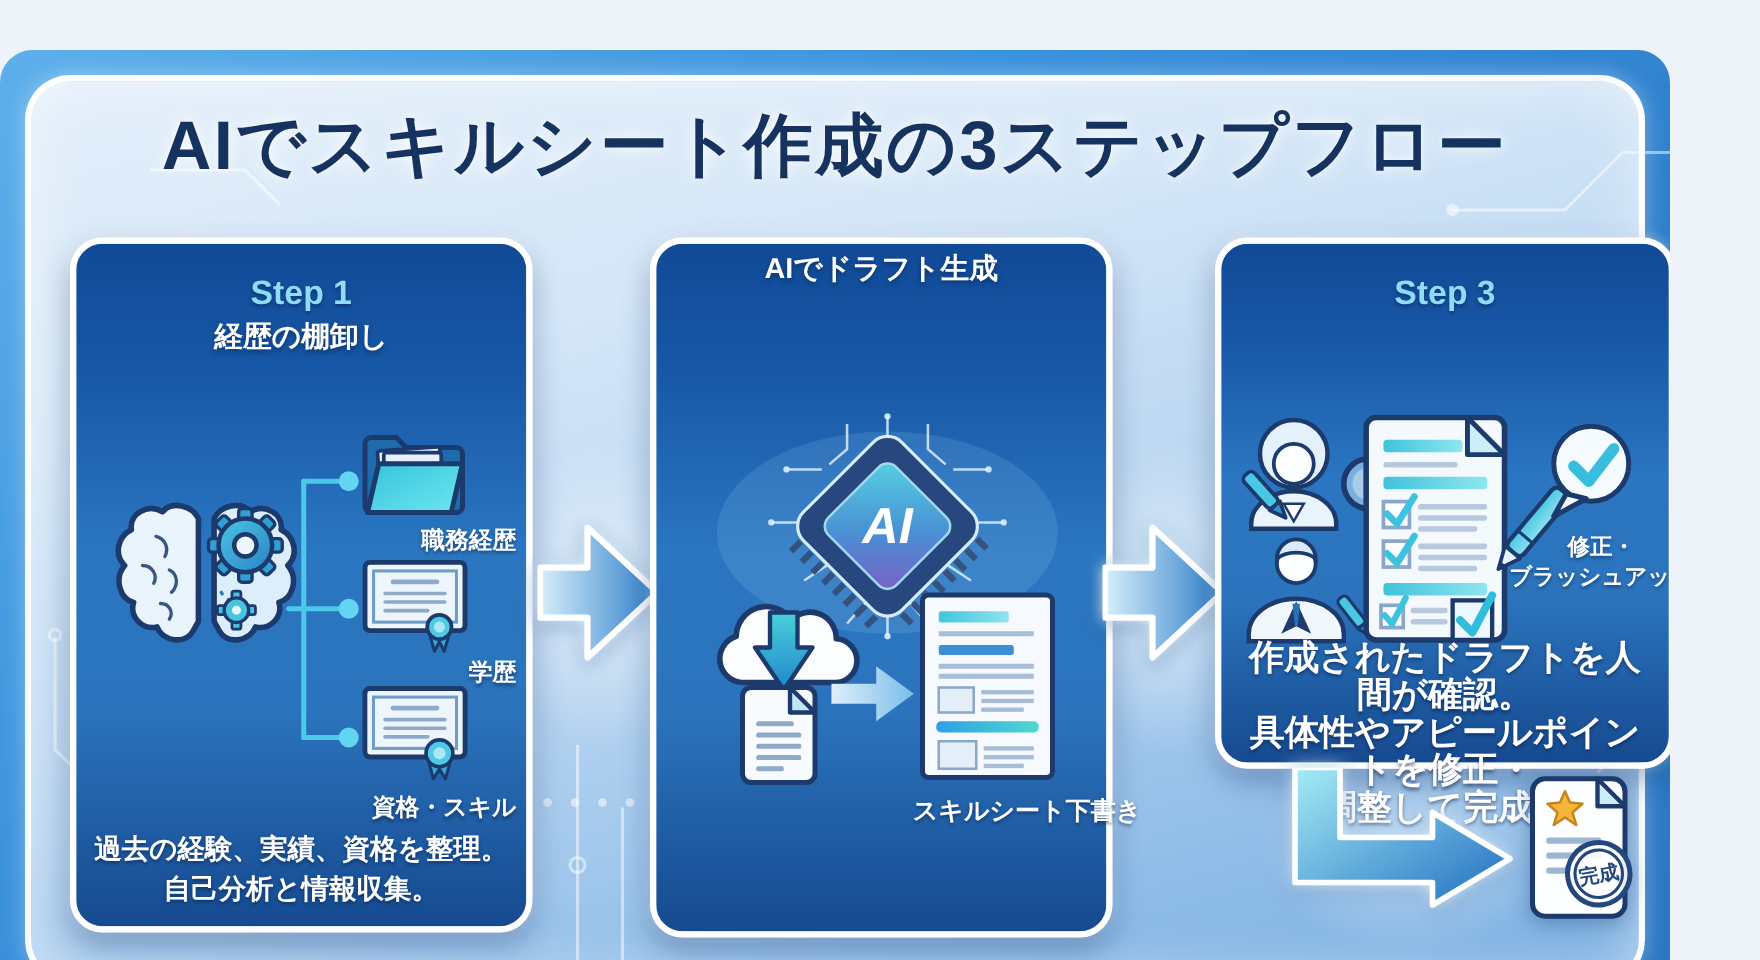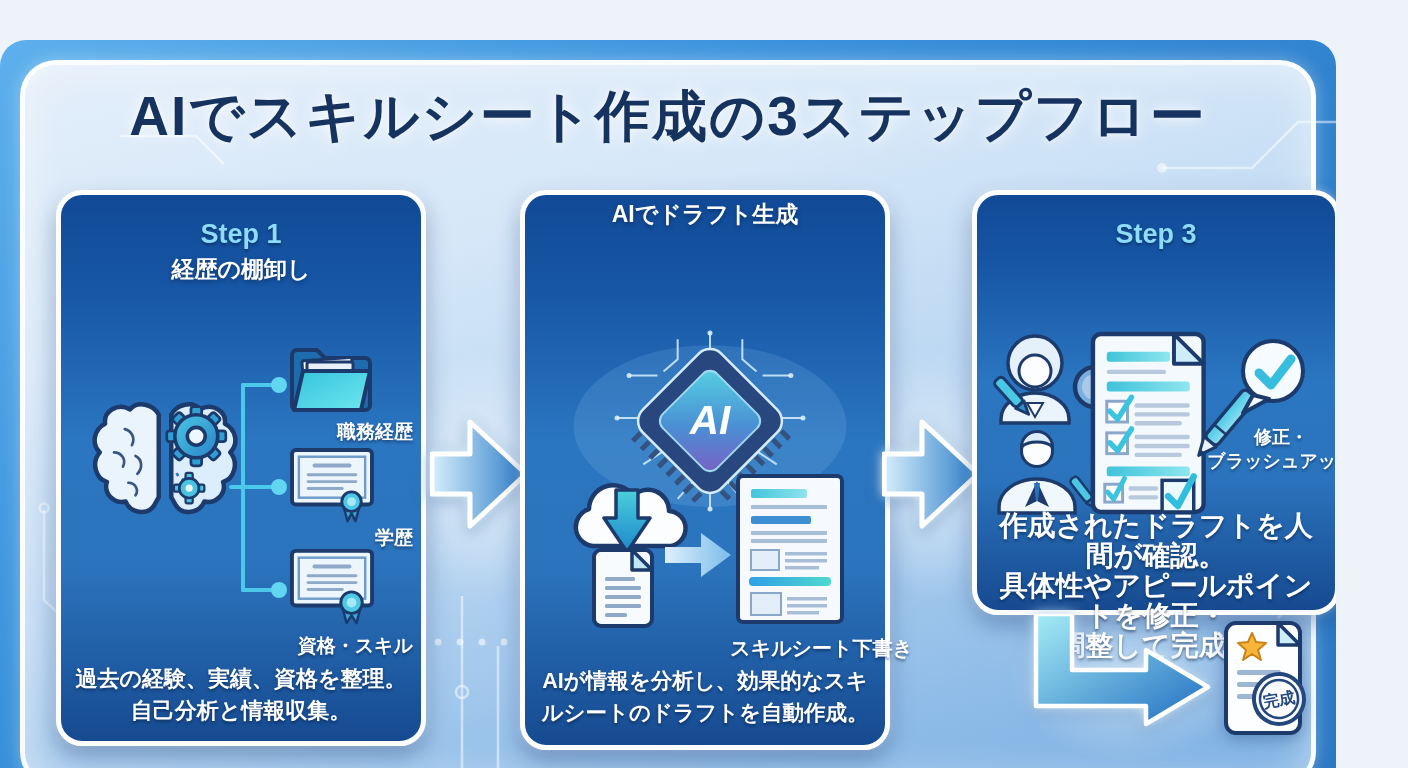--- a/index.html
+++ b/index.html
@@ -346,22 +346,20 @@
       <rect x="50" y="86" width="42" height="3.5" fill="#a8bdd6"></rect>
       <rect x="50" y="93" width="34" height="3.5" fill="#a8bdd6"></rect>
       <rect x="14" y="104" width="82" height="9" rx="4" fill="url(#tb2)"></rect>
       <rect x="16" y="120" width="30" height="22" fill="#e3eef9" stroke="#8aa6c8" stroke-width="2"></rect>
       <rect x="52" y="124" width="40" height="3.5" fill="#a8bdd6"></rect>
       <rect x="52" y="131" width="40" height="3.5" fill="#a8bdd6"></rect>
       <rect x="52" y="138" width="32" height="3.5" fill="#a8bdd6"></rect>
     </svg>
 
     <div class="out-label">スキルシート下書き</div>
-    <div class="desc desc2" style="top:470px">AIが情報を分析し、効果的なスキ
-ルシートのドラフトを自動作成。</div>
   </section>
 
   <svg class="flow-arrow fa2" viewBox="0 0 100 124">
     <defs>
         <linearGradient id="fag2" x1="0" y1="0" x2="1" y2="0">
       <stop offset="0" stop-color="#d6eefb"></stop>
           <stop offset="1" stop-color="#2e7ec9"></stop>
     </linearGradient>
       </defs>
     <path d="M2,42 H40 V10 L96,62 L40,114 V82 H2 Z" fill="url(#fag2)" stroke="#ffffff" stroke-width="5" stroke-linejoin="round"></path>

